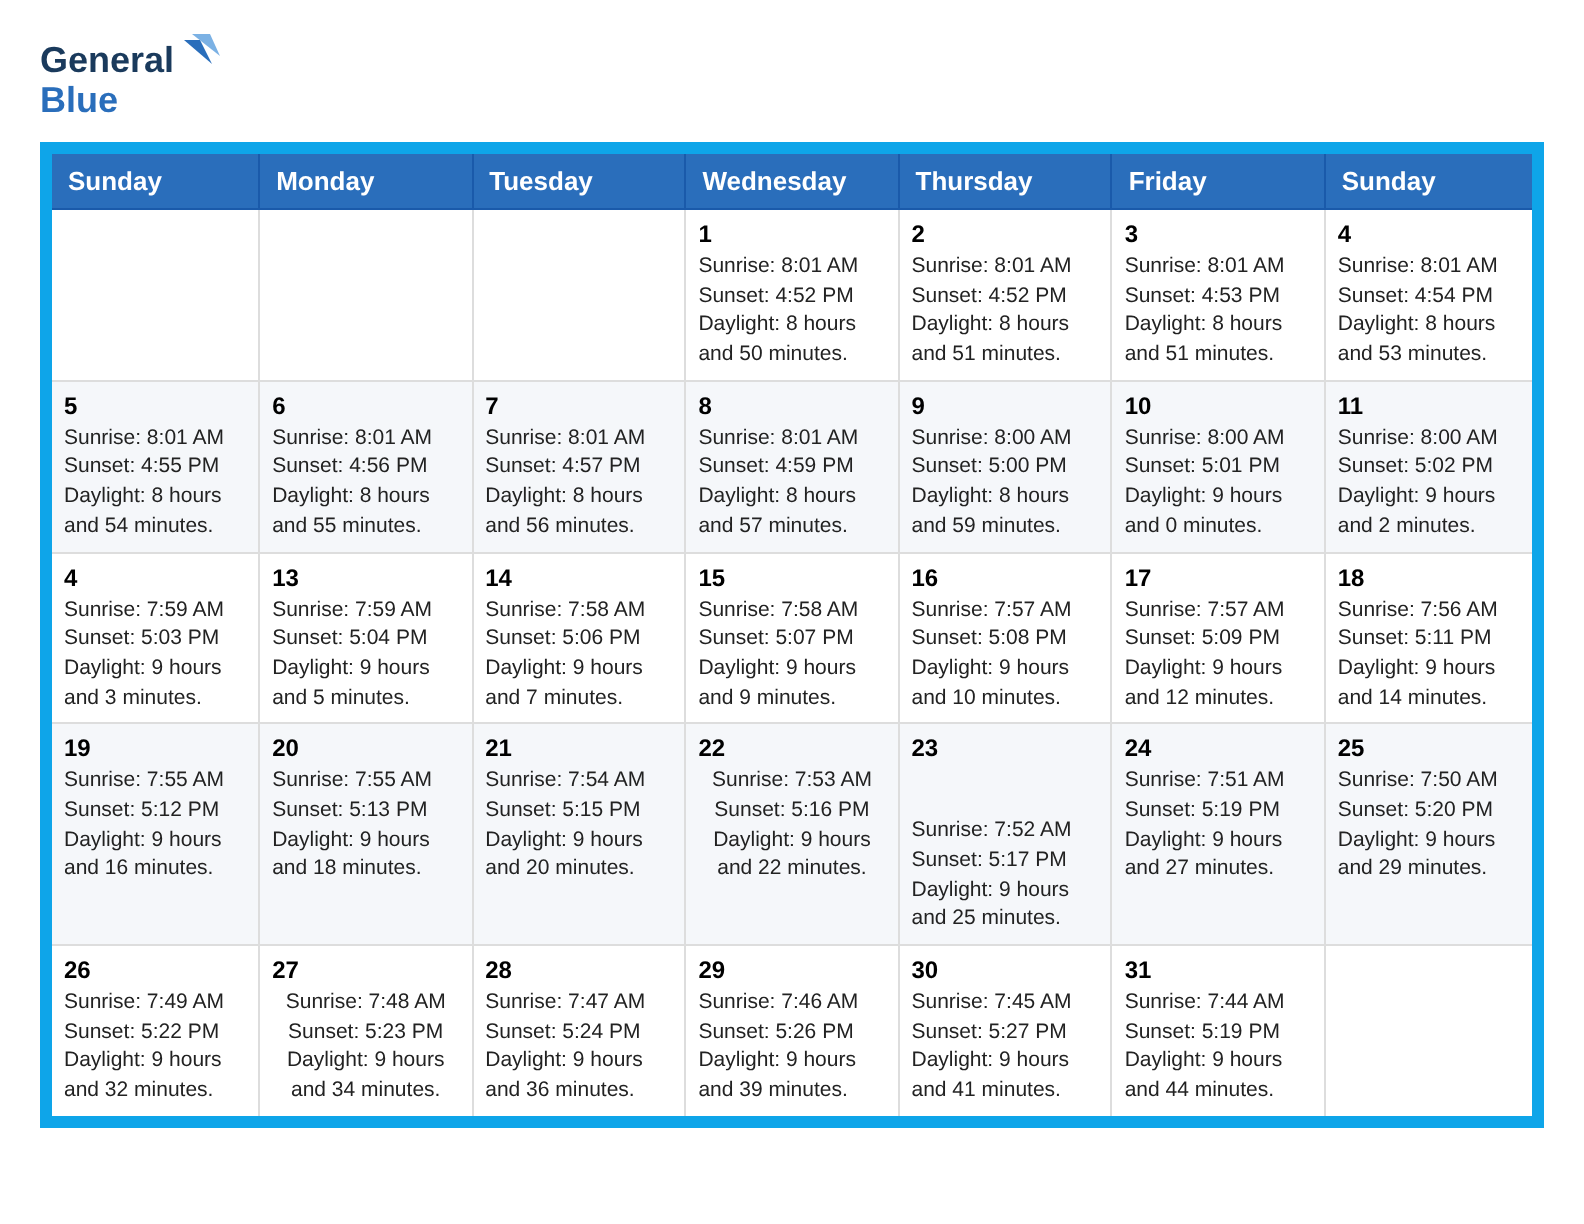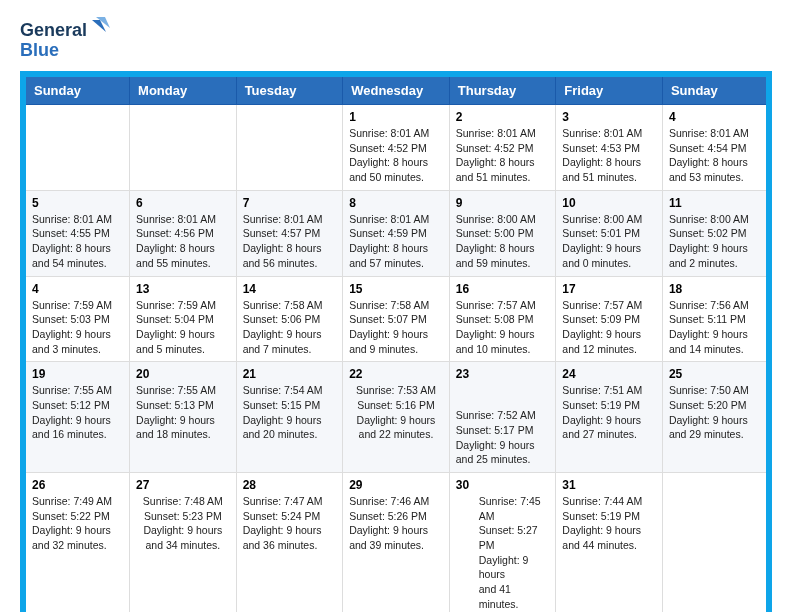--- a/index.html
+++ b/index.html
@@ -318,21 +318,21 @@
           </td>
           <td>
             <span class="day-number">29</span>
             <div class="day-info" style="white-space: pre-line;">Sunrise: 7:46 AM
 Sunset: 5:26 PM
 Daylight: 9 hours
 and 39 minutes.</div>
           </td>
           <td>
             <span class="day-number">30</span>
-            <div class="day-info" style="white-space: pre-line; margin-left: 23px;">Sunrise: 7:45 AM
+            <div class="day-info" style="white-space: pre-line;">Sunrise: 7:45 AM
 Sunset: 5:27 PM
 Daylight: 9 hours
 and 41 minutes.</div>
           </td>
           <td>
             <span class="day-number">31</span>
             <div class="day-info" style="white-space: pre-line;">Sunrise: 7:44 AM
 Sunset: 5:19 PM
 Daylight: 9 hours
 and 44 minutes.</div>

